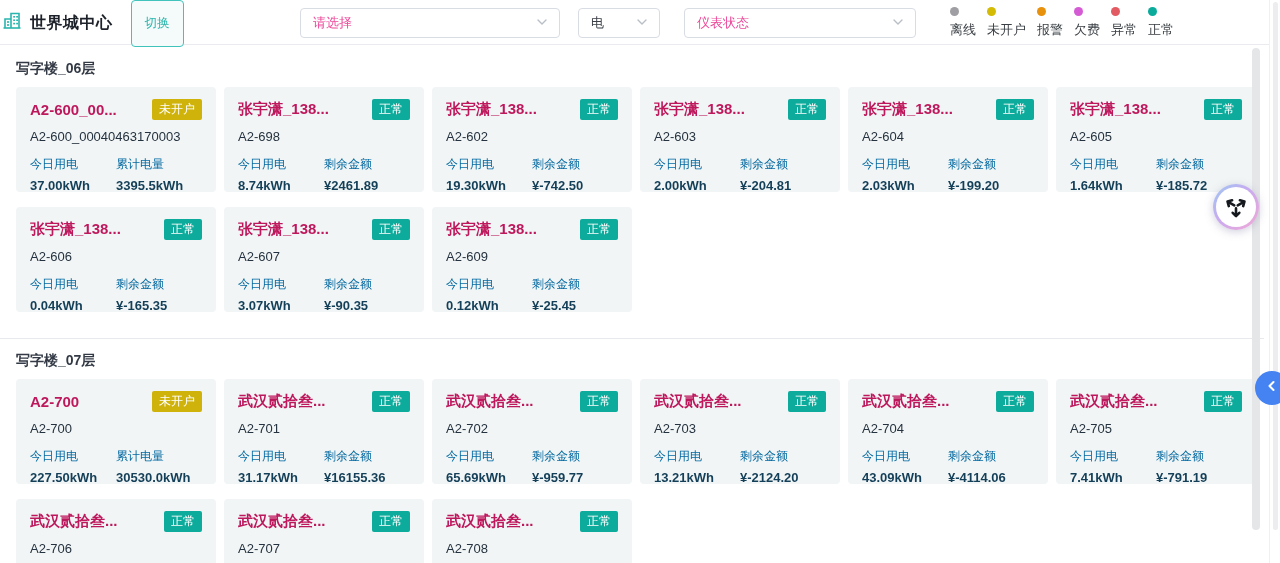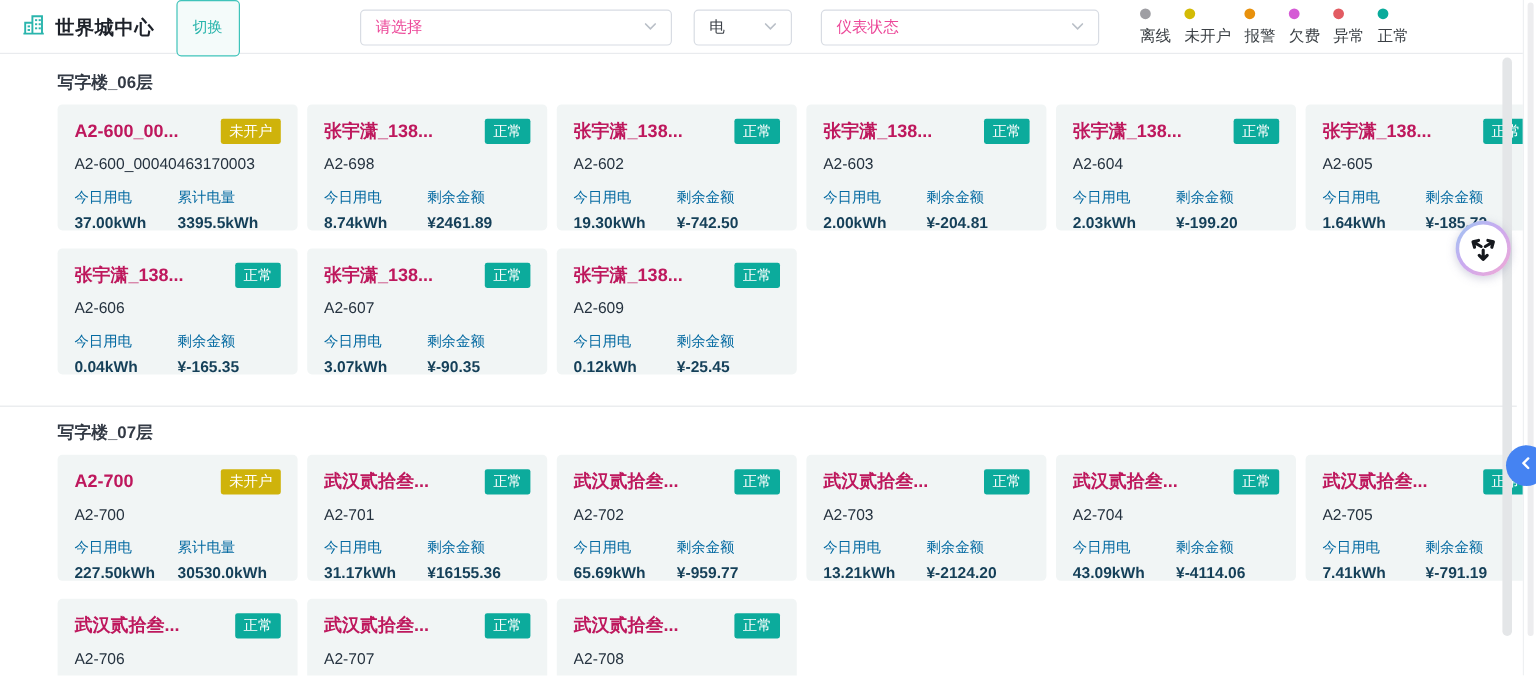--- a/index.html
+++ b/index.html
@@ -3,40 +3,40 @@
 <meta charset="utf-8">
 <style>
   * { box-sizing: border-box; margin: 0; padding: 0; }
   html,body { width:1280px; height:563px; overflow:hidden; }
   body {
     font-family:"Liberation Sans", sans-serif;
     background:#fff; color:#2b3440; position:relative;
   }
   
   .topbar { position:relative; height:45px; background:#fff; border-bottom:1px solid #e9ebee; }
-  .brand { position:absolute; left:18px; top:0; height:46px; display:flex; align-items:center; gap:8px; }
+  .brand { position:absolute; left:2px; top:0; height:46px; display:flex; align-items:center; gap:8px; }
   .site-title { font-size:16px; font-weight:bold; color:#1d2129; letter-spacing:.5px; }
   .switch-btn { margin-left:10px; font-size:12.5px; color:#2ab5ac; background:#f4fbfa;
     border:1px solid #3fc3ba; border-radius:4px; padding:14px 13px; cursor:pointer;
     font-family:"Liberation Sans", sans-serif; }
   .dd { position:absolute; top:8px; height:30px; border:1px solid #d8dce3; border-radius:4px;
     background:#fff; display:flex; align-items:center; padding:0 10px 0 12px; font-size:13px; cursor:pointer; }
   .dd .dd-text { flex:1; white-space:nowrap; overflow:hidden; }
   .dd .ph { color:#ec4899; }
   .dd .val { color:#3c4148; }
   .dd1 { left:300px; width:260px; }
   .dd2 { left:578px; width:82px; }
   .dd3 { left:684px; width:232px; }
   .legend { position:absolute; left:950px; top:0; height:45px; display:flex; align-items:center;
     gap:11px; font-size:13px; color:#3b4045; }
   .legend-item { display:flex; align-items:flex-start; gap:5px;flex-direction:column; }
   .dot { display:inline-block; width:9px; height:9px; border-radius:50%; }
   
   .content { position:absolute; top:46px; left:0; width:1264px; }
-  .section { padding-top:14px;padding-left:32px; }
+  .section { padding-top:14px; }
   .section + .section { border-top:1px solid #e7e9ec; margin-top:26px; padding-top:13px; }
   .sec-title { font-size:14px; font-weight:bold; color:#333a45; margin:0 16px 9px 16px; }
   .cards { display:grid; grid-template-columns:repeat(6,1fr); gap:15px 8px; margin:0 16px; }
   .card { background:#f1f5f5; border-radius:4px; height:105px; padding:12px 14px; cursor:pointer; }
   .card-top { display:flex; justify-content:space-between; align-items:center; }
   .card-title { font-size:15px; font-weight:bold; color:#be185d; white-space:nowrap;
     overflow:hidden; text-overflow:ellipsis; max-width:128px; }
   .badge { flex:none; font-size:12px; color:#fff; padding:2px 7px; border-radius:2px; }
   .card-code { margin-top:9px; font-size:13px; color:#25323f; font-weight:500; white-space:nowrap;
     overflow:hidden; text-overflow:ellipsis; }

